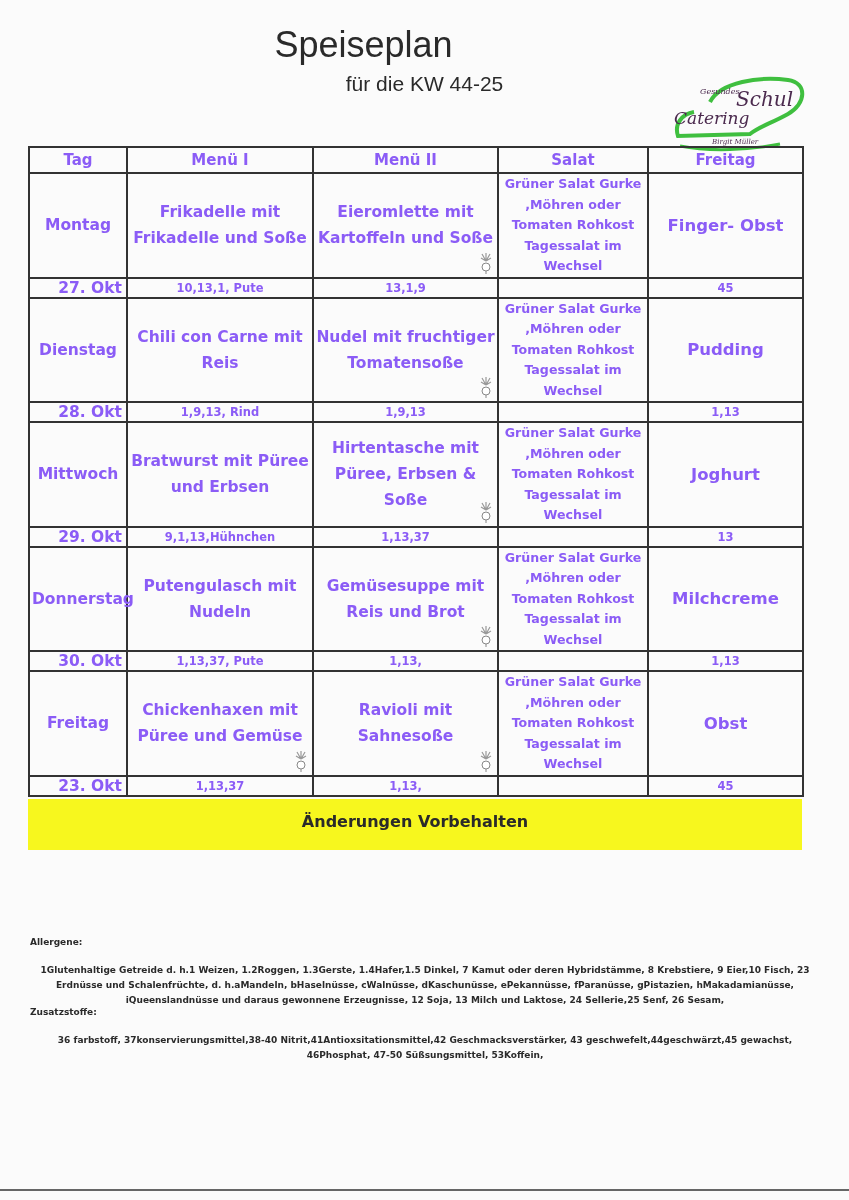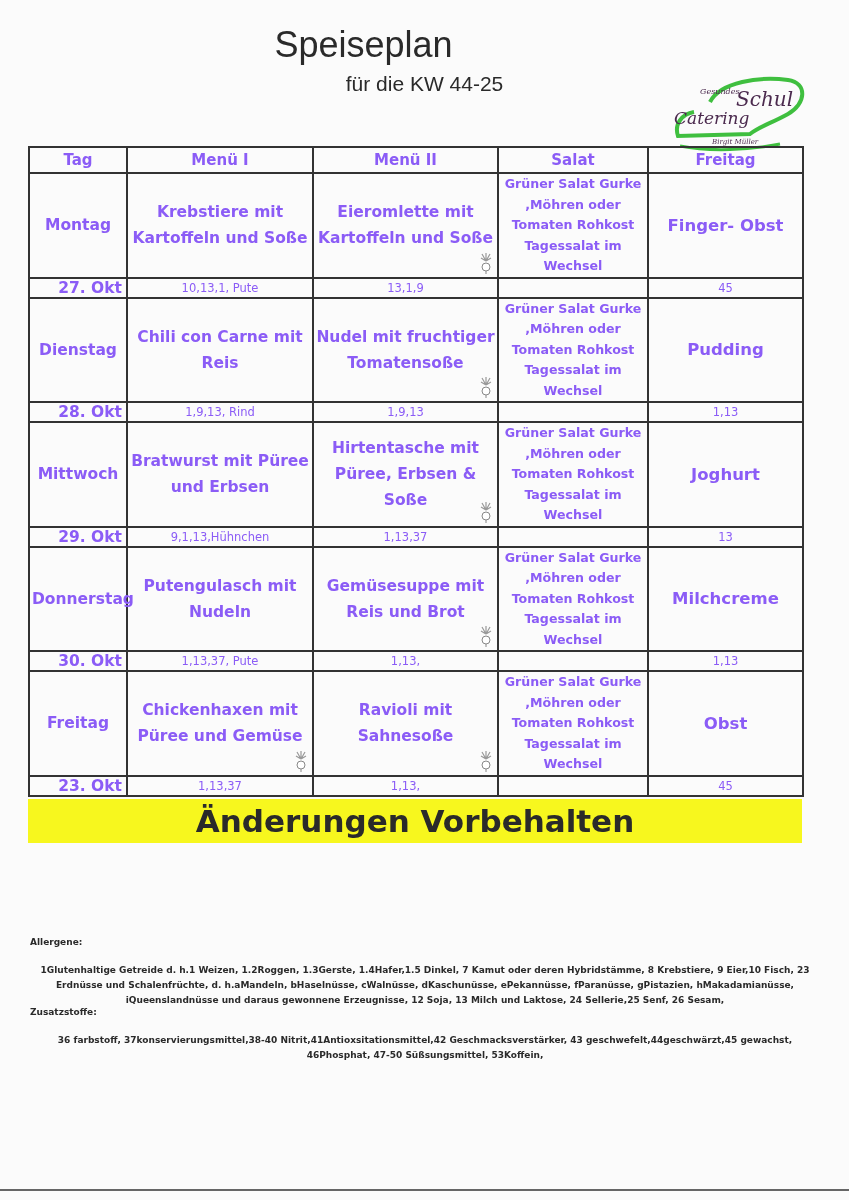--- a/index.html
+++ b/index.html
@@ -21,28 +21,28 @@
   table.menu td, table.menu th {
     border: 2px solid #333; text-align: center; vertical-align: middle; padding: 0 2px;
     color: #8b5cf6;
   }
   table.menu th { height: 24px; font-size: 15px; font-weight: bold; }
   td.day { font-size: 15.5px; font-weight: bold; }
   td.dish { font-size: 15.5px; font-weight: bold; line-height: 26px; position: relative; }
   td.salad { font-size: 12.6px; font-weight: bold; line-height: 20.5px; }
   td.dessert { font-size: 16.5px; font-weight: bold; }
   tr.main td { height: 96px; }
-  tr.info td { height: 18px; font-size: 11.5px; font-weight: normal; }
+  tr.info td { height: 18px; font-size: 11.5px; font-weight: bold; }
   td.date { font-size: 15.5px !important; font-weight: bold !important; text-align: right !important; padding-right: 4px !important; }
 
   .radish { position: absolute; right: 4px; bottom: 2px; width: 14px; height: 22px; }
 
   .banner {
-    position: absolute; left: 28px; top: 799px; width: 774px; height: 44px; background: #f7f71e;
-    text-align: center; line-height: 45px; font-size: 31px; font-weight: bold; color: #2a2a2a;
+    position: absolute; left: 28px; top: 799px; width: 774px; height: 51px; background: #f7f71e;
+    text-align: center; line-height: 45px; font-size: 16px; font-weight: bold; color: #2a2a2a;
     font-family: "DejaVu Sans", sans-serif;
   }
 
   .notes { position: absolute; left: 0; width: 849px; font-family: "DejaVu Sans", sans-serif; font-weight: bold; color: #2a2a2a; font-size: 9px; }
   .lbl { position: absolute; left: 30px; }
   .para { position: absolute; left: 30px; width: 790px; text-align: center; line-height: 15px; }
 
   .bottom-line { position: absolute; left: 0; top: 1189px; width: 849px; height: 2px; background: #666; }
 </style>
 </head>
@@ -75,21 +75,21 @@
       <th>Tag</th>
       <th>Menü I</th>
       <th>Menü II</th>
       <th>Salat</th>
       <th>Freitag</th>
     </tr>
   </thead>
   <tbody id="menu-body">
       <tr class="main">
         <td class="day">Montag</td>
-        <td class="dish"><span>Krebstiere mit Kartoffeln und Soße</span></td>
+        <td class="dish"><span>Frikadelle mit Frikadelle und Soße</span></td>
         <td class="dish"><span>Eieromlette mit Kartoffeln und Soße</span><span><svg viewBox="0 0 14 22" class="radish">
               <path d="M7 8 L3 1 M7 8 L7 0 M7 8 L11 1 M7 8 L2 5 M7 8 L12 5" stroke="#999" stroke-width="1.2" fill="none"></path>
               <circle cx="7" cy="14" r="4" fill="#fff" stroke="#888" stroke-width="1"></circle>
               <path d="M7 18 L7 21" stroke="#888" stroke-width="1"></path>
             </svg></span></td>
         <td class="salad">Grüner Salat Gurke ,Möhren oder Tomaten Rohkost Tagessalat im Wechsel</td>
         <td class="dessert">Finger- Obst</td>
       </tr>
       <tr class="info">
         <td class="date">27. Okt</td>

